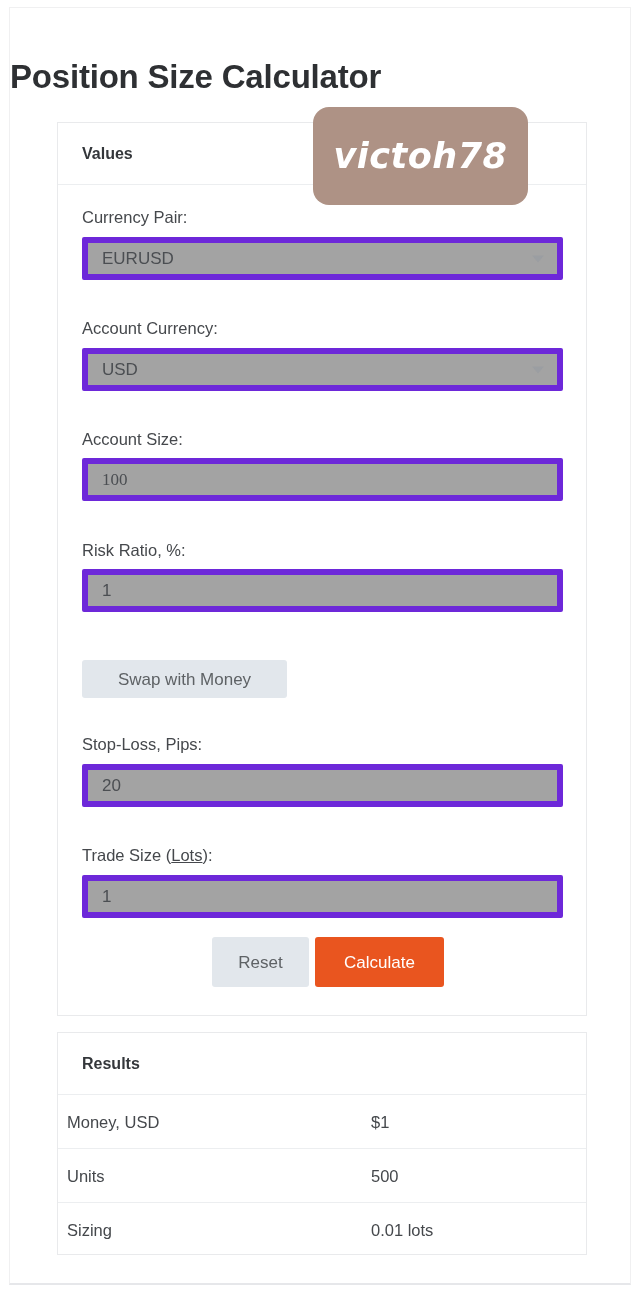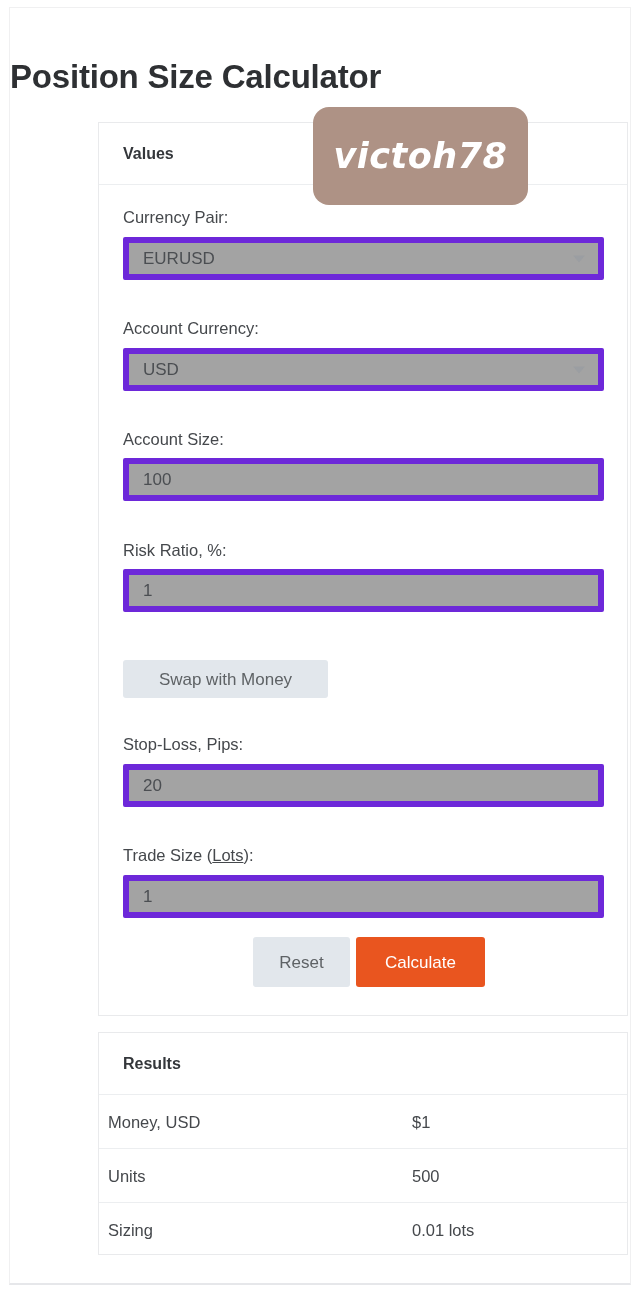--- a/index.html
+++ b/index.html
@@ -47,21 +47,20 @@
     font-weight: bold;
     color: #2e3033;
     letter-spacing: -0.2px;
   }
 
   
   .card {
     position: absolute;
     background: #ffffff;
     border: 1px solid #e9eaec;
-    margin-left: 41px;
   }
   .card-values {
     left: 47px;
     top: 114px;
     width: 530px;
     height: 894px;
   }
   .card-header {
     position: absolute;
     left: 0;
@@ -248,21 +247,21 @@
         <span class="chevron-down-icon"></span>
       </div>
 
       <div class="field-label" style="top:196px;">Account Currency:</div>
       <div class="field-box" style="top:225px;">
         <span class="value">USD</span>
         <span class="chevron-down-icon"></span>
       </div>
 
       <div class="field-label" style="top:307px;">Account Size:</div>
-      <div class="field-box" style="top:335px;">
+      <div class="field-box" style="top:335px;font-family:Liberation Serif, serif;">
         <span class="value">100</span>
       </div>
 
       <div class="field-label" style="top:418px;">Risk Ratio, %:</div>
       <div class="field-box" style="top:446px;">
         <span class="value">1</span>
       </div>
 
       <button class="btn btn-grey btn-swap">Swap with Money</button>
 

